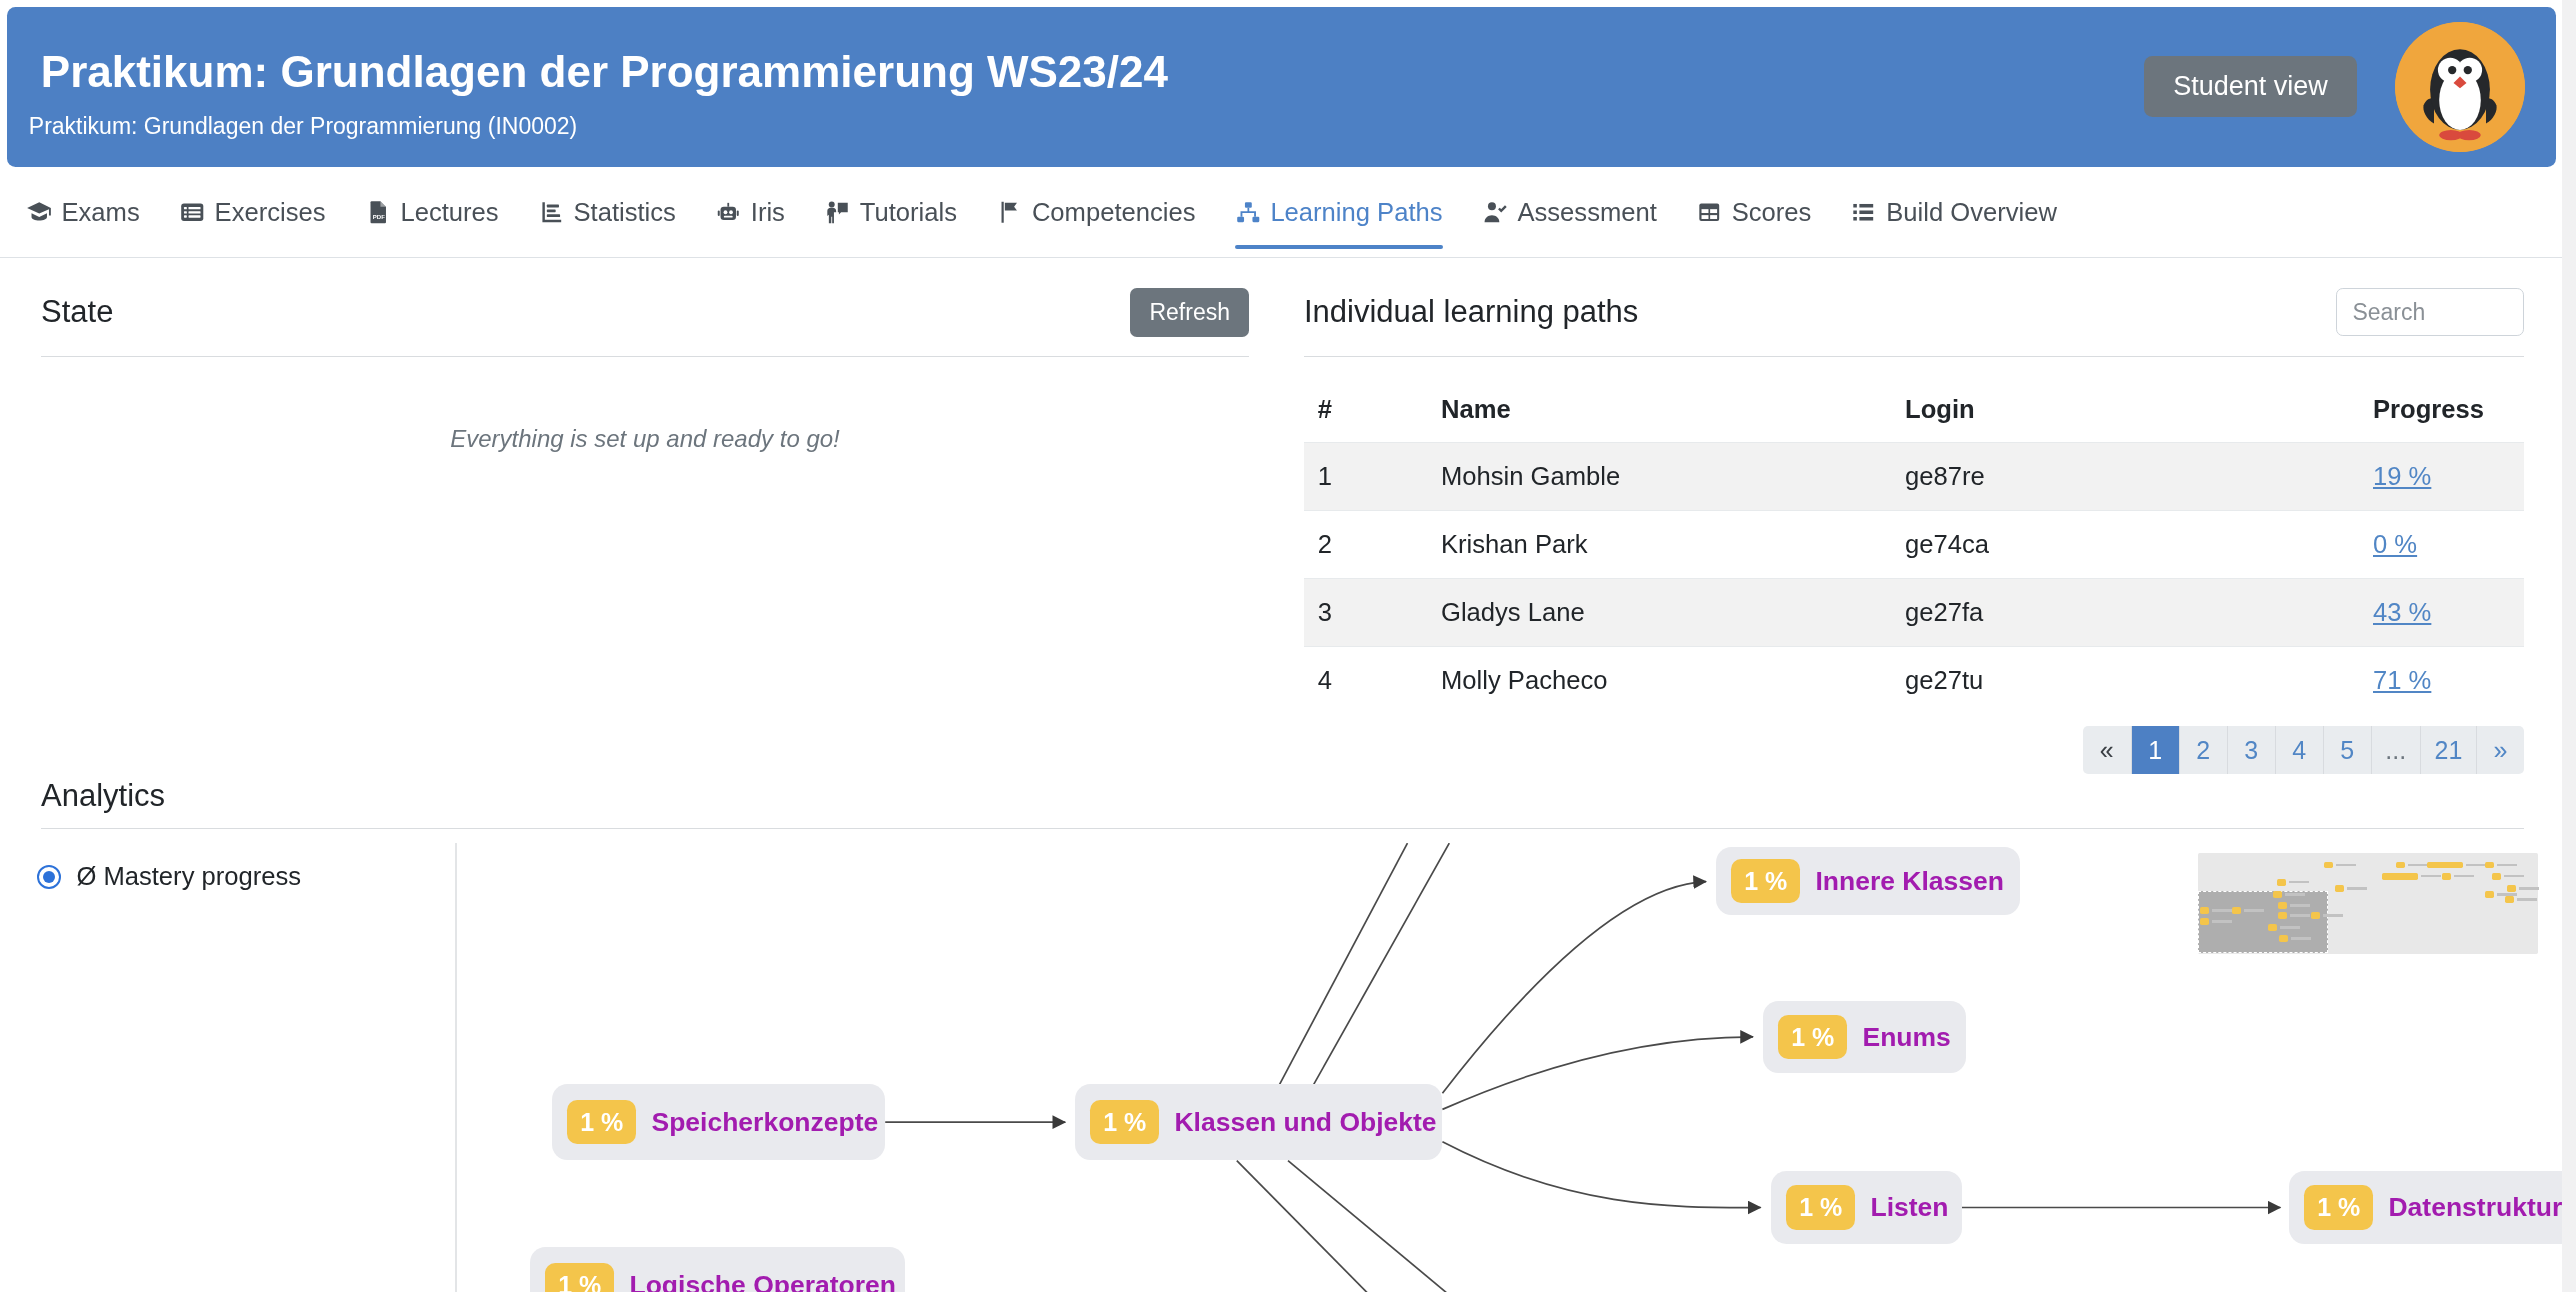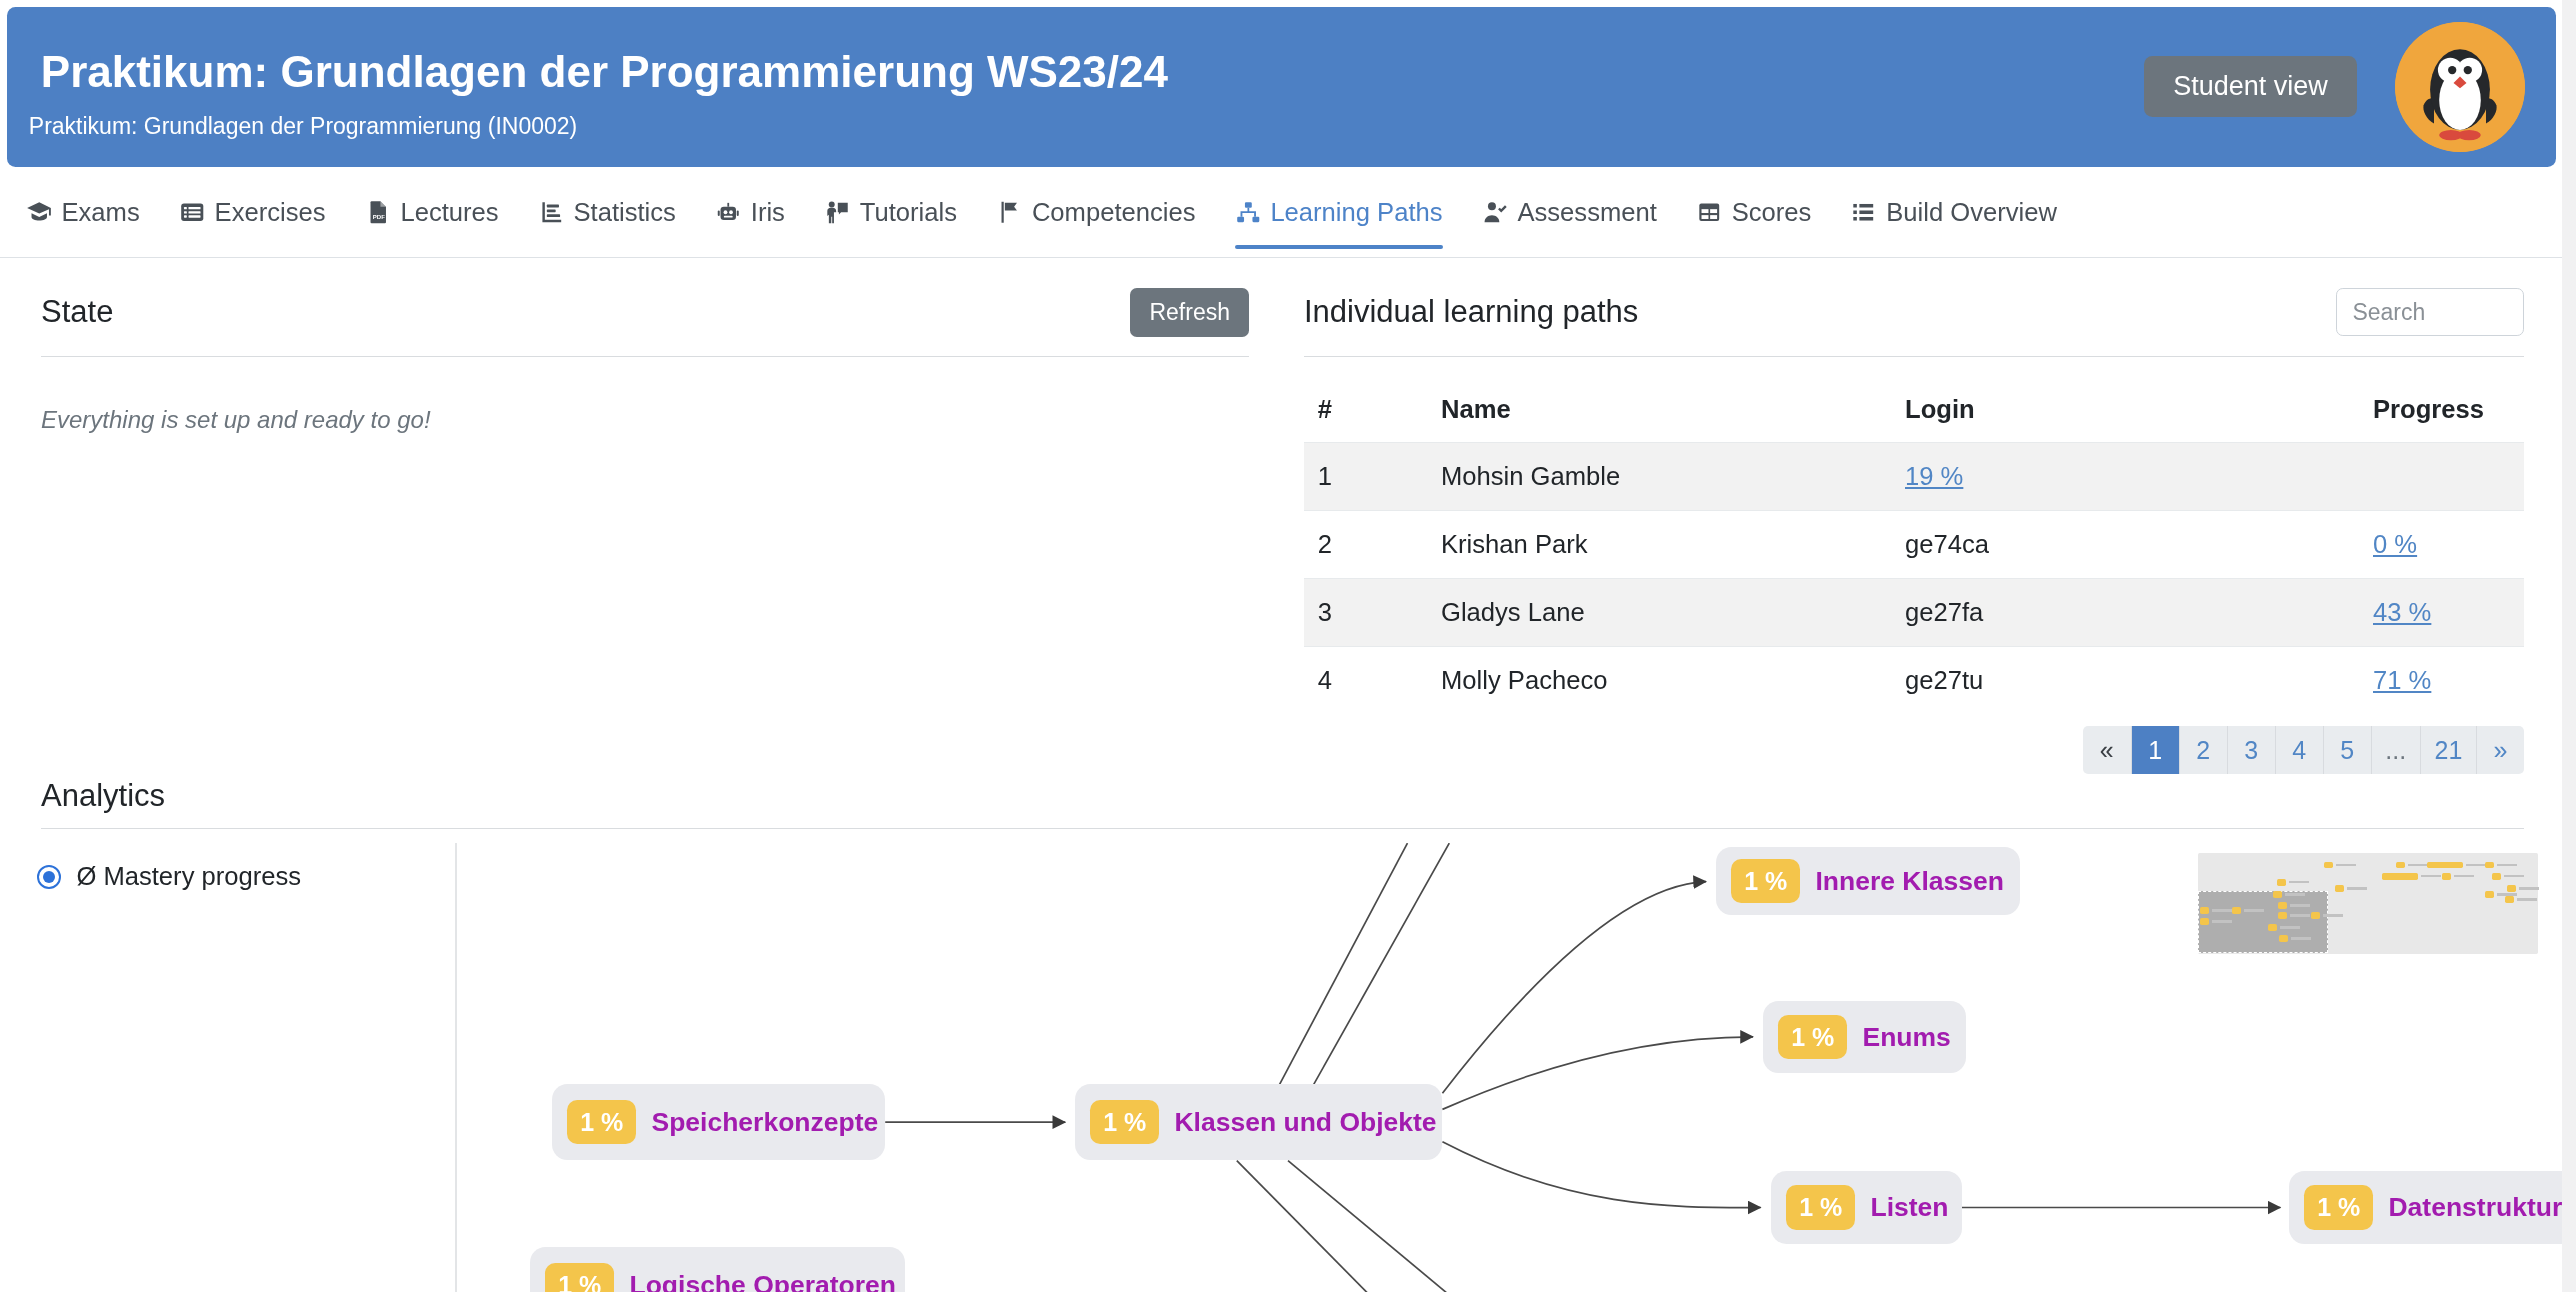--- a/index.html
+++ b/index.html
@@ -38,21 +38,21 @@
             background:var(--accent-blue);border-radius:2.6px}
 
   
   .state-col{position:absolute;left:41px;top:282px;width:1208px}
   .paths-col{position:absolute;left:1304px;top:282px;width:1220px}
   .head-row{display:flex;justify-content:space-between;align-items:center;height:60px}
   h2.sec{font-size:31px;font-weight:500;margin:0;color:var(--text-dark)}
   .sec-divider{border:none;border-top:1.7px solid #d9dcdf;margin:13.7px 0 0 0}
   .refresh-btn{background:var(--button-gray);color:#fff;border:none;border-radius:6.8px;
             font-size:23px;font-family:Liberation Sans, sans-serif;height:49px;padding:0 19px;cursor:pointer}
-  .state-msg{margin-top:49px;font-style:italic;color:#6c757d;font-size:24px}
+  .state-msg{margin-top:68px;text-align:center;font-style:italic;color:#6c757d;font-size:24px}
   .search-input{width:188px;height:48px;border:0.9px solid #ced4da;border-radius:6.8px;padding:0 15.4px;
             font-size:23px;font-family:inherit;color:var(--text-dark)}
   .search-input::placeholder{color:#8a9096}
 
   
   .lp-table{margin-top:20.5px;width:100%}
   .trow{display:grid;grid-template-columns:137px 464px 468px 1fr;align-items:center;height:68px;
         border-top:0.9px solid #e7eaec;font-size:25.6px}
   .trow.thead{height:65px;font-weight:700;border-top:none}
   .trow .c1{padding-left:13.7px}
@@ -280,20 +280,21 @@
       <div class="trow thead">
         <div class="c1">#</div>
         <div>Name</div>
         <div>Login</div>
         <div>Progress</div>
       </div>
       <div id="table-body">
           <div class="trow striped">
     <div class="c1 cell-index">1</div>
     <div class="cell-name">Mohsin Gamble</div>
+    <div class="cell-login">ge87re</div>
     <div><a class="progress-link">19 %</a></div>
   </div>
           <div class="trow">
     <div class="c1 cell-index">2</div>
     <div class="cell-name">Krishan Park</div>
     <div class="cell-login">ge74ca</div>
     <div><a class="progress-link">0 %</a></div>
   </div>
           <div class="trow striped">
     <div class="c1 cell-index">3</div>

